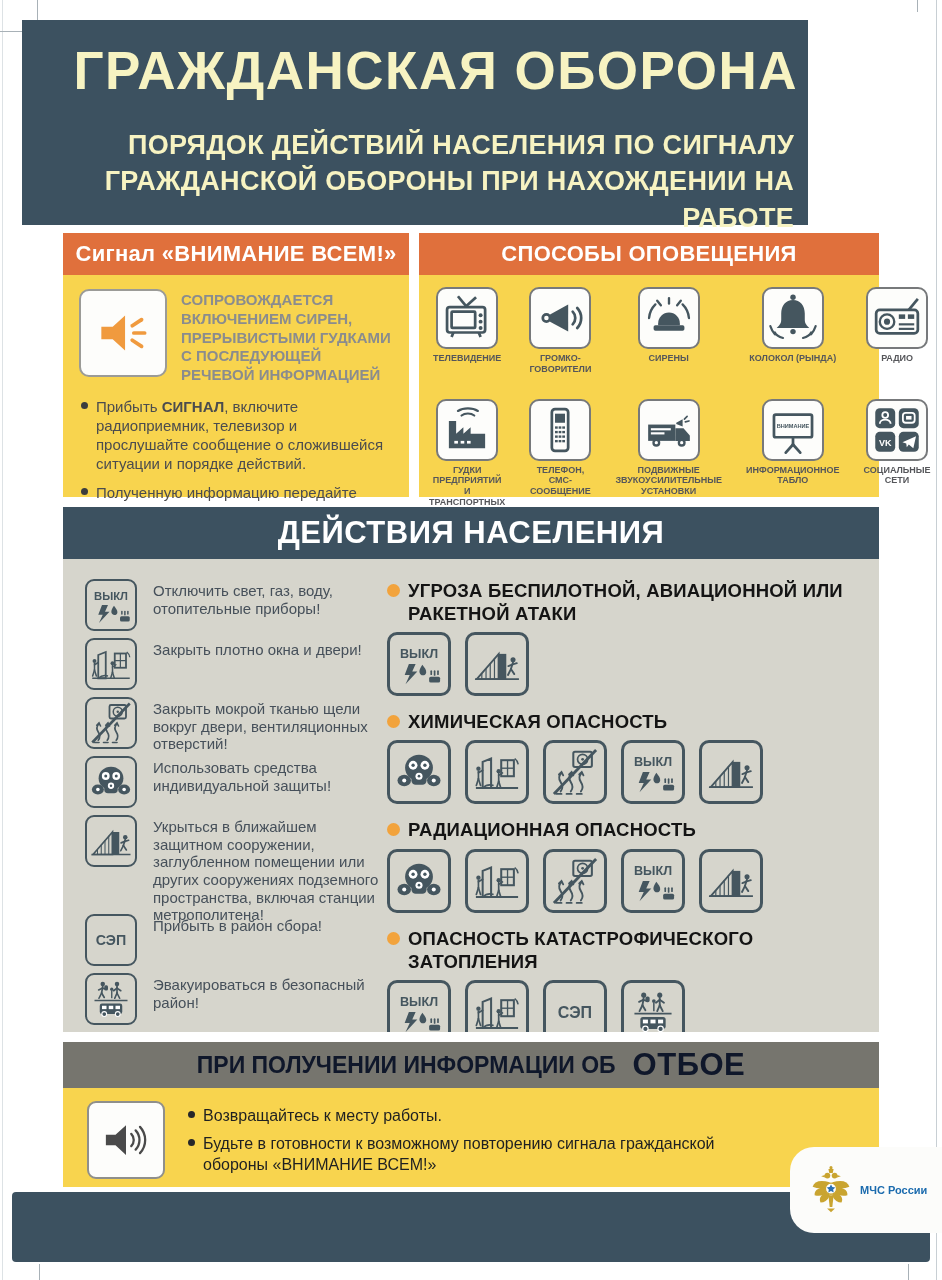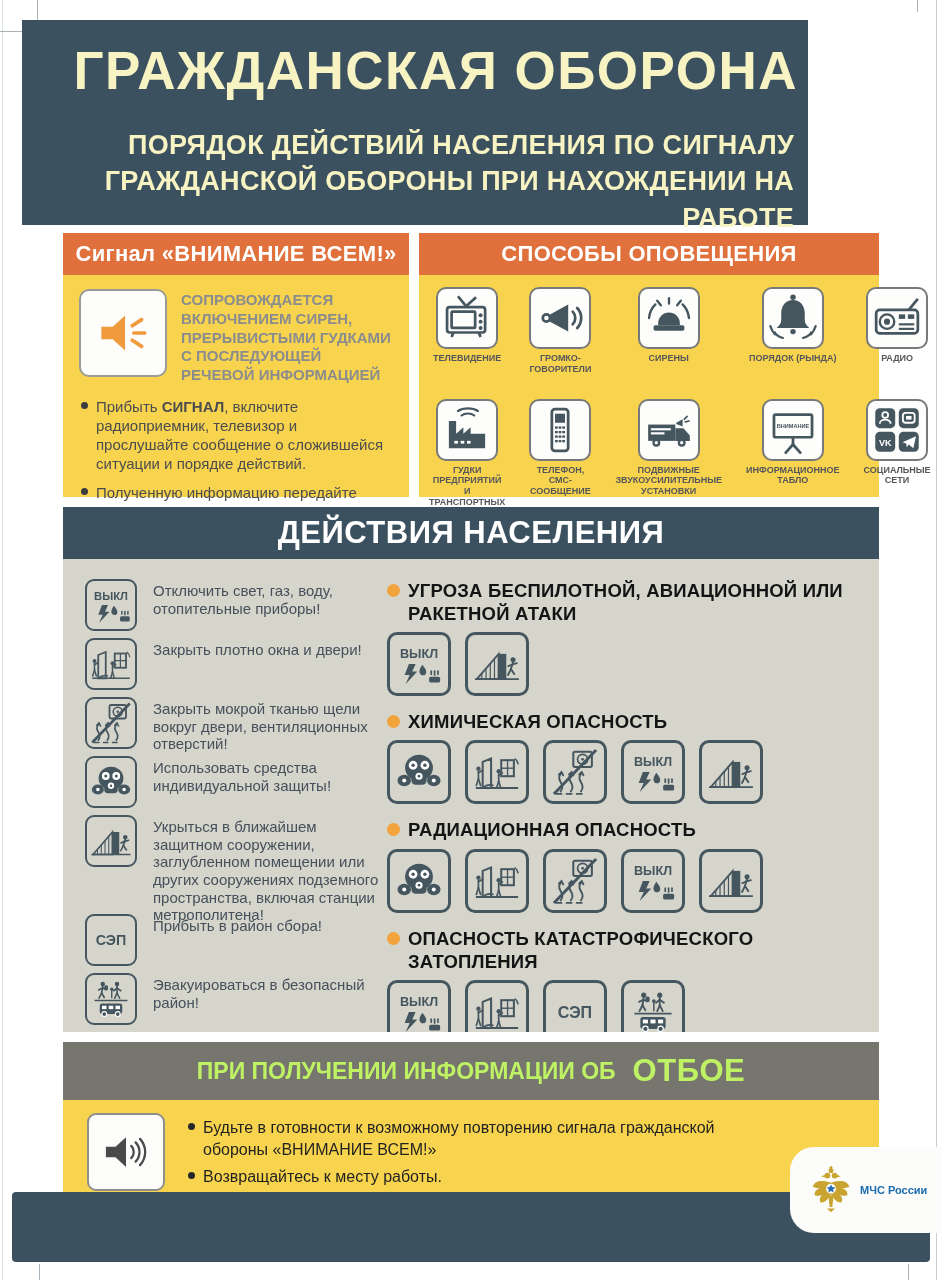--- a/index.html
+++ b/index.html
@@ -50,21 +50,21 @@
   .scenarios{flex:1;}
   .scenario{margin-bottom:14px;}
   .sc-title{position:relative;margin:0 0 7px;padding-left:21px;font-size:18.5px;font-weight:800;color:#141414;line-height:1.25;letter-spacing:.2px;}
   .sc-title .dot{position:absolute;left:0;top:5px;width:13px;height:13px;border-radius:50%;background:#F2A33C;}
   .sc-icons{display:flex;gap:14px;}
   .act-box{width:64px;height:64px;border:3px solid #45565F;border-radius:10px;display:flex;align-items:center;justify-content:center;color:#45565F;box-sizing:border-box;}
   .act-box svg{width:54px;height:54px;}
 
   
   .allclear{position:absolute;left:63px;top:1042px;width:816px;}
-  .allclear-head{height:58px;background:#76756E;color:#bef264;display:flex;align-items:baseline;justify-content:center;gap:17px;}
+  .allclear-head{height:46px;background:#76756E;color:#0f172a;display:flex;align-items:baseline;justify-content:center;gap:17px;}
   .allclear-head .pre{font-size:23px;font-weight:700;align-self:center;}
   .allclear-head .strong{font-size:31px;font-weight:800;align-self:center;letter-spacing:.5px;}
   .allclear-body{background:#F8D44E;height:99px;box-sizing:border-box;padding:13px 18px 0 24px;display:flex;gap:22px;}
   .ac-iconbox{width:74px;height:74px;background:#fdfdfb;border:2px solid #8F8F8B;border-radius:9px;flex:none;display:flex;align-items:center;justify-content:center;color:#4a4a4a;}
   .ac-iconbox svg{width:56px;height:56px;}
   .ac-bullets{margin:4px 0 0;padding:0;list-style:none;color:#1F2021;font-size:16px;line-height:1.35;max-width:560px;}
   .ac-bullets li{position:relative;padding-left:16px;margin-bottom:6px;}
   .ac-bullets li::before{content:"";position:absolute;left:1px;top:6px;width:7px;height:7px;border-radius:50%;background:#26272a;}
 
   
@@ -421,21 +421,21 @@
               </span>
               <span class="mlabel">СИРЕНЫ</span>
             </div>
 
             <div class="method">
               <span class="mbox">
                 <svg class="ic" style="width:100%;height:100%">
                   <use href="#i-bell"></use>
                 </svg>
               </span>
-              <span class="mlabel">ПОРЯДОК (РЫНДА)</span>
+              <span class="mlabel">КОЛОКОЛ (РЫНДА)</span>
             </div>
 
             <div class="method">
               <span class="mbox">
                 <svg class="ic" style="width:100%;height:100%">
                   <use href="#i-radio"></use>
                 </svg>
               </span>
               <span class="mlabel">РАДИО</span>
             </div>
@@ -675,23 +675,23 @@
       <span class="strong">ОТБОЕ</span>
     </div>
     <div class="allclear-body">
       <span class="ac-iconbox">
         <svg class="ic">
             <use href="#i-speaker-dark"></use>
           </svg>
       </span>
       <ul class="ac-bullets">
 
+          <li>Возвращайтесь к месту работы.</li>
+
           <li>Будьте в готовности к возможному повторению сигнала гражданской обороны «ВНИМАНИЕ ВСЕМ!»</li>
-
-          <li>Возвращайтесь к месту работы.</li>
         </ul>
     </div>
   </section>
 
   <footer class="band"></footer>
   <div class="logo-card">
     <svg>
         <use href="#i-emblem"></use>
       </svg>
     <span class="agency">МЧС России</span>

